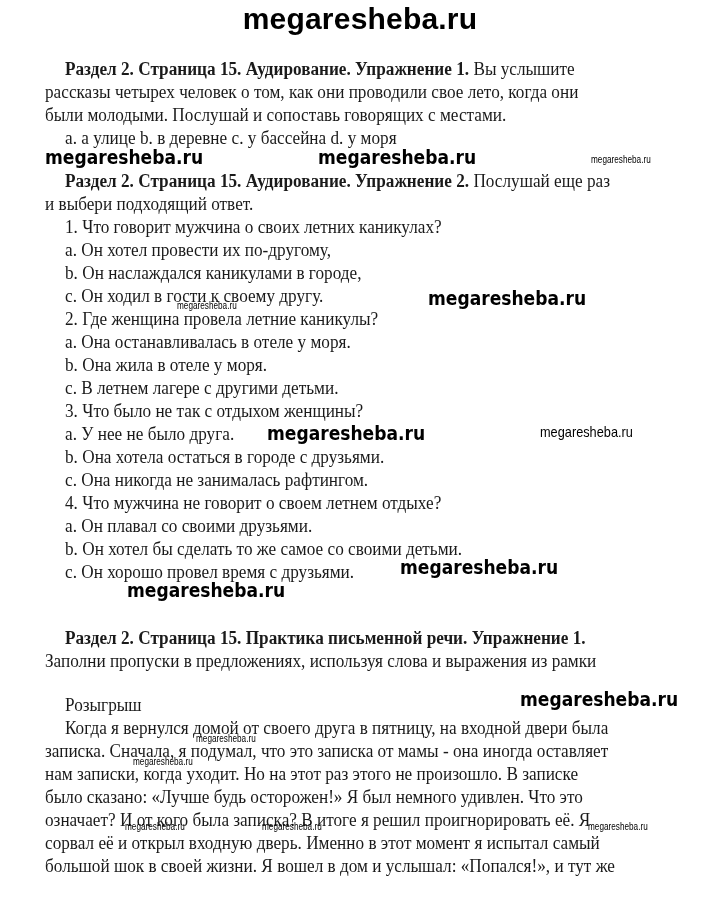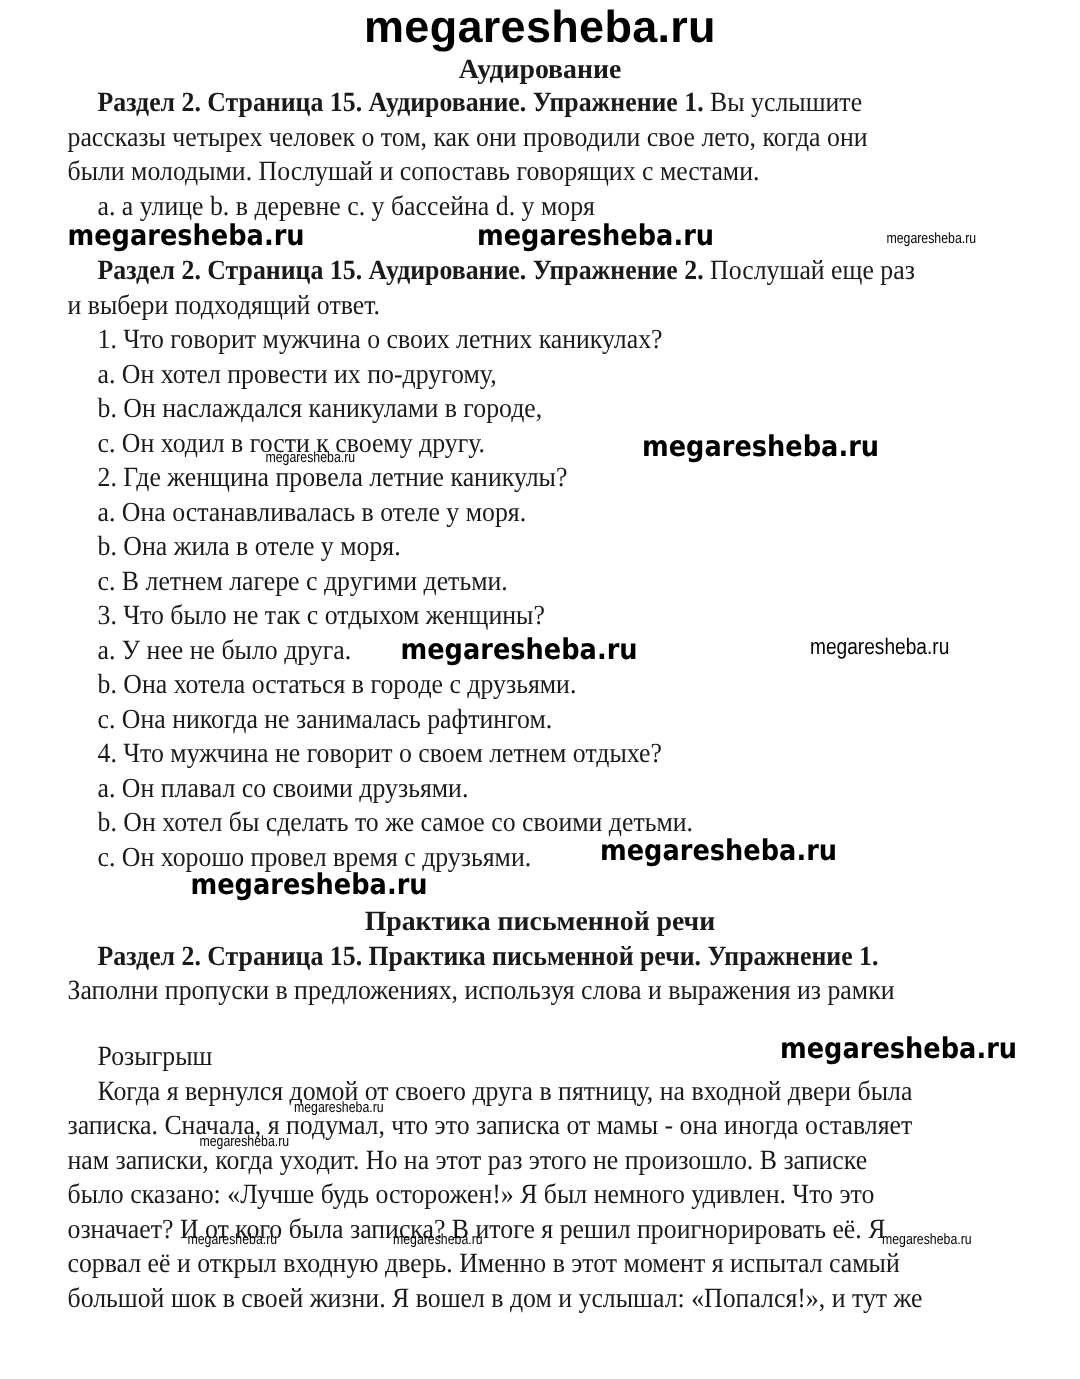--- a/index.html
+++ b/index.html
@@ -19,21 +19,20 @@
   .wm-tiny { font-family: "Liberation Sans", sans-serif; font-weight: normal; font-size: 10px; transform: scaleX(0.82); }
   .wm-mid { font-family: "Liberation Sans", sans-serif; font-weight: normal; font-size: 15px; transform: scaleX(0.85); }
 </style>
 </head>
 <body>
 
 <div class="page">
 
   <div class="wm-header">megaresheba.ru</div>
 
-  <div class="line center b" style="top:36px;">Аудирование</div>
 
   <div class="line" style="left: 65px; top: 58px; transform: scaleX(0.93);">
     <span class="b">Раздел  2. Страница 15. Аудирование. Упражнение 1.</span><span> Вы услышите</span>
   </div>
   <div class="line" style="left: 45px; top: 81px; transform: scaleX(0.93);">рассказы  четырех человек о том, как они проводили свое лето, когда они</div>
   <div class="line" style="left: 45px; top: 104px; transform: scaleX(0.93);">были молодыми. Послушай и сопоставь говорящих с местами.</div>
   <div class="line" style="left: 65px; top: 127px; transform: scaleX(0.93);">a. а улице b. в деревне c. у бассейна d. у моря</div>
 
   <div class="wm wm-big" style="left:45px; top:148px;">megaresheba.ru</div>
   <div class="wm wm-big" style="left:318px; top:148px;">megaresheba.ru</div>
@@ -60,21 +59,20 @@
   <div class="wm wm-mid" style="left:540px; top:424px;">megaresheba.ru</div>
   <div class="line" style="left: 65px; top: 446px; transform: scaleX(0.93);">b. Она хотела остаться в городе с друзьями.</div>
   <div class="line" style="left: 65px; top: 469px; transform: scaleX(0.93);">c. Она никогда не занималась рафтингом.</div>
   <div class="line" style="left: 65px; top: 492px; transform: scaleX(0.93);">4. Что мужчина не говорит о своем летнем отдыхе?</div>
   <div class="line" style="left: 65px; top: 515px; transform: scaleX(0.93);">a. Он плавал со своими друзьями.</div>
   <div class="line" style="left: 65px; top: 538px; transform: scaleX(0.93);">b. Он хотел бы сделать то же самое со своими детьми.</div>
   <div class="line" style="left: 65px; top: 561px; transform: scaleX(0.93);">c. Он хорошо провел время с друзьями.</div>
   <div class="wm wm-big" style="left:400px; top:558px;">megaresheba.ru</div>
   <div class="wm wm-big" style="left:127px; top:581px;">megaresheba.ru</div>
 
-  <div class="line center b" style="top:604px;">Практика письменной речи</div>
   <div class="line b" style="left: 65px; top: 627px; transform: scaleX(0.93);">Раздел 2. Страница 15. Практика письменной речи. Упражнение 1.</div>
   <div class="line" style="left: 45px; top: 650px; transform: scaleX(0.93);">Заполни пропуски в предложениях, используя слова и выражения из рамки</div>
 
   <div class="wm wm-big" style="left:520px; top:690px;">megaresheba.ru</div>
   <div class="line" style="left: 65px; top: 694px; transform: scaleX(0.93);">Розыгрыш</div>
   <div class="line" style="left: 65px; top: 717px; transform: scaleX(0.93);">Когда я вернулся домой от своего друга в пятницу, на входной двери была</div>
   <div class="wm wm-tiny" style="left:196px; top:734px;">megaresheba.ru</div>
   <div class="line" style="left: 45px; top: 740px; transform: scaleX(0.93);">записка. Сначала, я подумал, что это записка от мамы - она иногда оставляет</div>
   <div class="wm wm-tiny" style="left:133px; top:757px;">megaresheba.ru</div>
   <div class="line" style="left: 45px; top: 763px; transform: scaleX(0.93);">нам записки, когда уходит. Но на этот раз этого не произошло. В записке</div>

